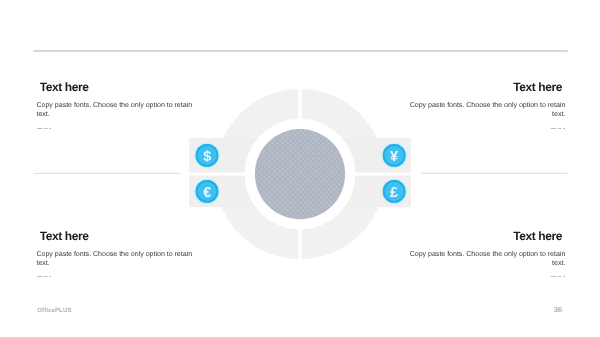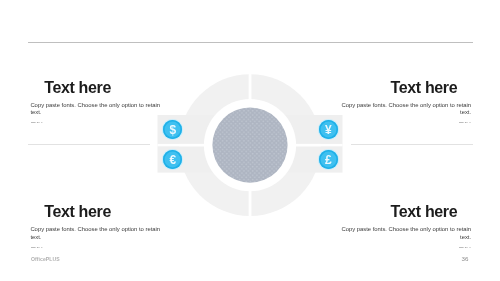--- a/index.html
+++ b/index.html
@@ -6,22 +6,22 @@
   body{width:500px;height:281px;background:#ffffff;overflow:hidden;
        font-family:"Liberation Sans",sans-serif;-webkit-font-smoothing:antialiased;}
   .slide{position:relative;width:500px;height:281px;background:#fff;overflow:hidden;}
 
   .rule{position:absolute;height:1px;}
   .rule-top{left:27.5px;top:42.4px;width:445.3px;background:#bfbfbf;}
   .rule-mid-left{left:27.5px;top:144.3px;width:122px;background:#e2e2e2;}
   .rule-mid-right{left:350.6px;top:144.3px;width:122.2px;background:#e2e2e2;}
 
   .block{position:absolute;width:130px;}
-  .block .title{font-size:16px;font-weight:bold;color:#1c1c1c;letter-spacing:-0.35px;
-                margin:12px;line-height:1;height:10px;}
+  .block .title{font-size:10px;font-weight:bold;color:#1c1c1c;letter-spacing:-0.35px;
+                margin:1px;line-height:1;height:10px;}
   .block .body{font-size:5.9px;color:#3b3b3b;line-height:7.7px;margin:6.2px 0 0 -1.8px;
                letter-spacing:-0.02px;}
   .block .tiny{font-size:4.6px;color:#8e8e8e;margin:3.0px 0 0 -1.3px;letter-spacing:0px;
                line-height:4.6px;font-weight:bold;position:relative;top:1.3px;}
   .tr .body,.br .body{margin-left:0;margin-right:-1.8px;}
   .tr .tiny,.br .tiny{margin-left:0;margin-right:-1.4px;}
 
   .tl{left:32.2px;top:67.7px;}
   .bl{left:32.2px;top:191.9px;}
   .tr{left:339.3px;top:67.7px;text-align:right;}

